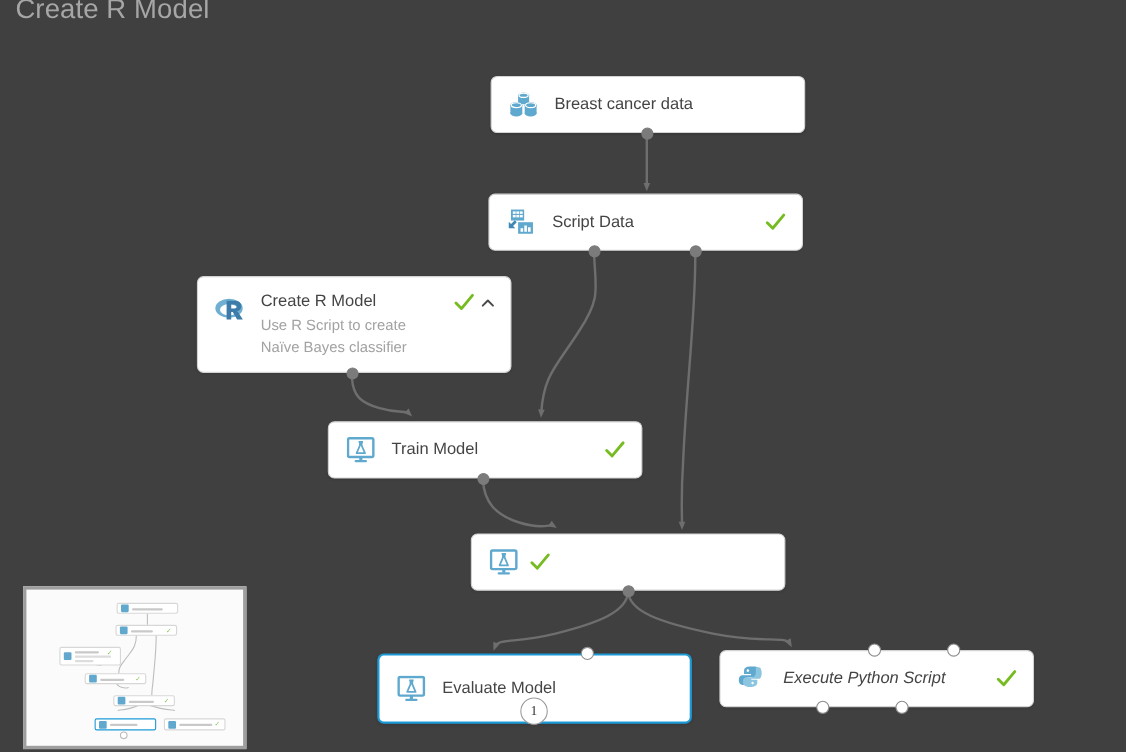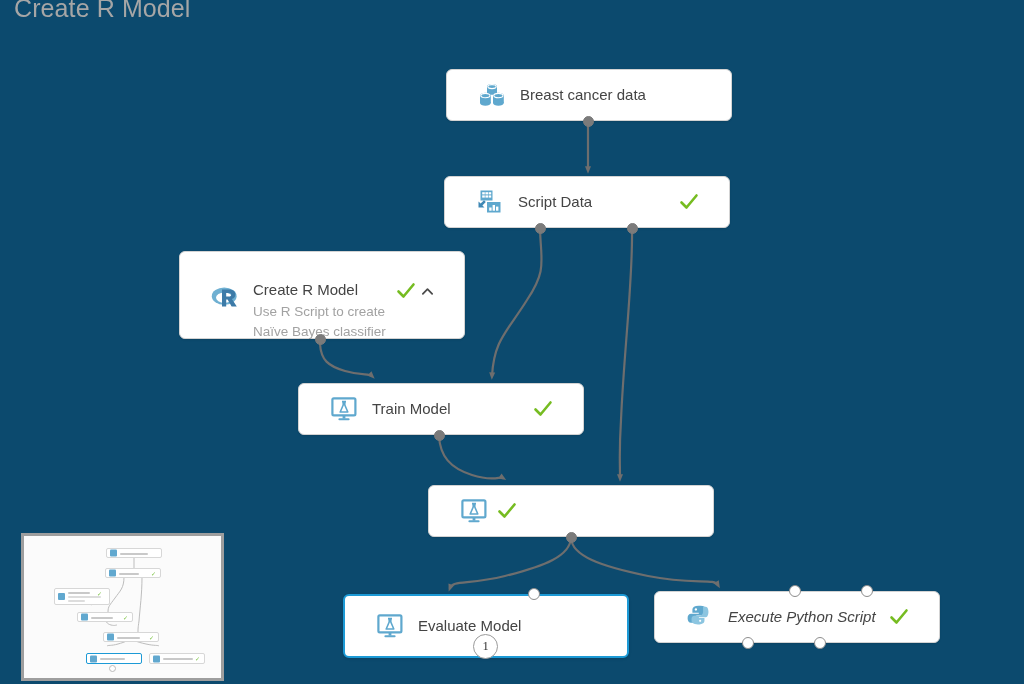--- a/index.html
+++ b/index.html
@@ -6,21 +6,21 @@
   html, body {
     margin: 0; padding: 0;
     width: 1024px; height: 684px;
     overflow: hidden;
     background: #eff0f0;
     font-family: "Liberation Sans", sans-serif;
   }
   #canvas {
     position: relative;
     width: 1024px; height: 684px;
-    background: #0c4a6e;
+    background: #404040;
   }
   .page-title {
     position: absolute;
     left: 14px; top: -6px;
     font-size: 25px;
     color: #a6a6a6;
     font-weight: 400;
     letter-spacing: 0.1px;
     white-space: nowrap;
   }
@@ -31,21 +31,21 @@
     pointer-events: none;
   }
   .node {
     position: absolute;
     background: #ffffff;
     border: 1px solid #d3d3d3;
     border-radius: 6px;
     box-shadow: 0 1px 2px rgba(0,0,0,0.10);
     display: flex;
     align-items: flex-start;
-    padding: 16px;
+    padding: 0;
   }
   .node.selected {
     border: 2px solid #1c9ad6;
     box-shadow: 0 1px 3px rgba(0,0,0,0.12);
   }
   .node-inner {
     display: flex;
     align-items: flex-start;
     width: 100%;
     height: 100%;

